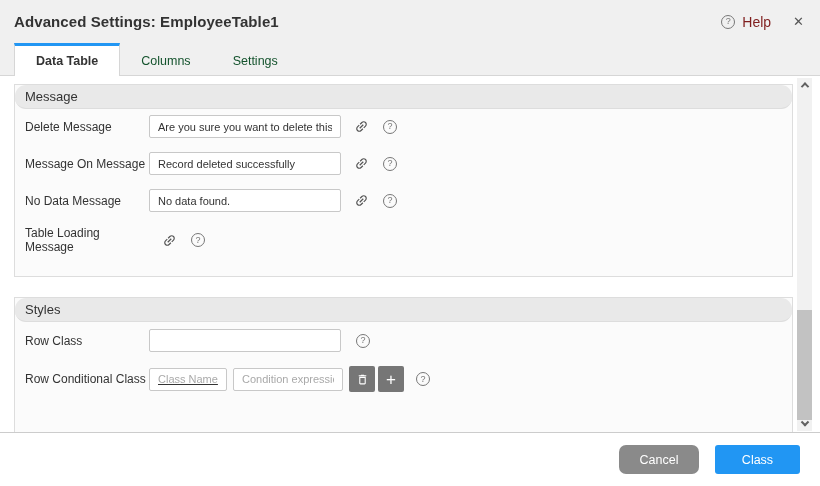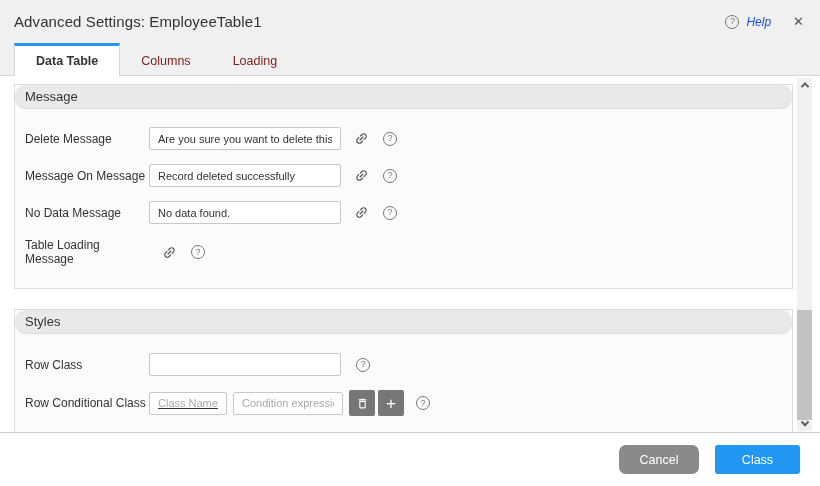--- a/index.html
+++ b/index.html
@@ -10,60 +10,60 @@
     color: #333;
     overflow: hidden;
   }
   .dialog { width: 820px; height: 486px; display: flex; flex-direction: column; background: #fff; }
 
   
   .header {
     height: 43px; background: #f0f0f0; display: flex; align-items: center;
     padding: 0 16px 0 14px; flex: 0 0 auto;
   }
-  .title { font-size: 15px; font-weight: normal; color: #333; letter-spacing: 0.1px; }
+  .title { font-size: 15px; font-weight: bold; color: #333; letter-spacing: 0.1px; }
   .header-right { margin-left: auto; display: flex; align-items: center; }
   .q-circle {
     width: 14px; height: 14px; border: 1px solid #777; border-radius: 50%;
     display: inline-flex; align-items: center; justify-content: center;
     font-size: 9px; color: #777; line-height: 1; flex: 0 0 auto;
   }
-  .help-text { font-size: 12px; color: #1d4ed8; margin-left: 7px; cursor: pointer; font-style: italic; }
+  .help-text { font-size: 14px; color: #7f1d1d; margin-left: 7px; cursor: pointer; }
   .close-x { font-size: 13px; color: #555; margin-left: 22px; cursor: pointer; line-height: 1; }
 
   
   .tabbar {
     height: 33px; background: #f0f0f0; border-bottom: 1px solid #d6d6d6;
     display: flex; padding-left: 14px; flex: 0 0 auto; align-items: stretch;
   }
   .tab {
     height: 33px; margin-bottom: -1px; padding: 0 21px;
     border-top: 3px solid transparent;
-    display: flex; align-items: center; font-size: 12.5px; color: #7f1d1d; cursor: pointer;
+    display: flex; align-items: center; font-size: 12.5px; color: #14532d; cursor: pointer;
   }
   .tab.active {
     background: #fff; color: #333; font-weight: bold;
     border-top-color: #2196f3; border-left: 1px solid #d6d6d6; border-right: 1px solid #d6d6d6;
   }
 
   
   .content {
     height: 357px; flex: 0 0 auto; background: #fff; position: relative;
     border-bottom: 1px solid #ccc; padding: 8px 27px 0 14px; overflow: hidden;
   }
   .panel { border: 1px solid #ddd; background: #fbfbfb; width: 779px; }
   .panel-message { margin-bottom: 20px; }
   .panel-header {
     height: 24px; background: #e9e9e9; border-bottom: 1px solid #ddd;
     display: flex; align-items: center; padding-left: 10px; font-size: 13px; color: #333; border-radius: 11px;
   }
   .panel-body { padding: 6px 0 22px 10px; }
   .panel-styles .panel-body { padding: 7px 0 42px 10px; }
   .frow { display: flex; align-items: center; margin-top: 14px; }
-  .frow:first-child { margin-top: 12px; }
+  .frow:first-child { margin-top: 0; }
   .flabel { width: 124px; font-size: 12px; color: #333; flex: 0 0 auto; }
   .tinput {
     width: 192px; height: 23px; border: 1px solid #c8c8c8; border-radius: 2px;
     font-family: "Liberation Sans", sans-serif; font-size: 11px; color: #333;
     padding: 0 8px; background: #fff; outline: none; flex: 0 0 auto;
   }
   .tinput::placeholder { color: #a9a9a9; }
   .tinput.small1 { width: 78px; text-decoration: underline; }
   .tinput.small2 { width: 110px; margin-left: 6px; }
   .link-icon { margin-left: 13px; display: inline-flex; cursor: pointer; flex: 0 0 auto; }
@@ -117,21 +117,21 @@
     <div class="header-right">
       <span class="q-circle">?</span>
       <span class="help-text">Help</span>
       <span class="close-x">✕</span>
     </div>
   </div>
 
   <div class="tabbar">
     <div class="tab active">Data Table</div>
     <div class="tab">Columns</div>
-    <div class="tab">Loading</div>
+    <div class="tab">Settings</div>
   </div>
 
   <div class="content">
 
     <div class="panel panel-message">
       <div class="panel-header">Message</div>
       <div class="panel-body">
 
         <div class="frow">
           <span class="flabel">Delete Message</span>

